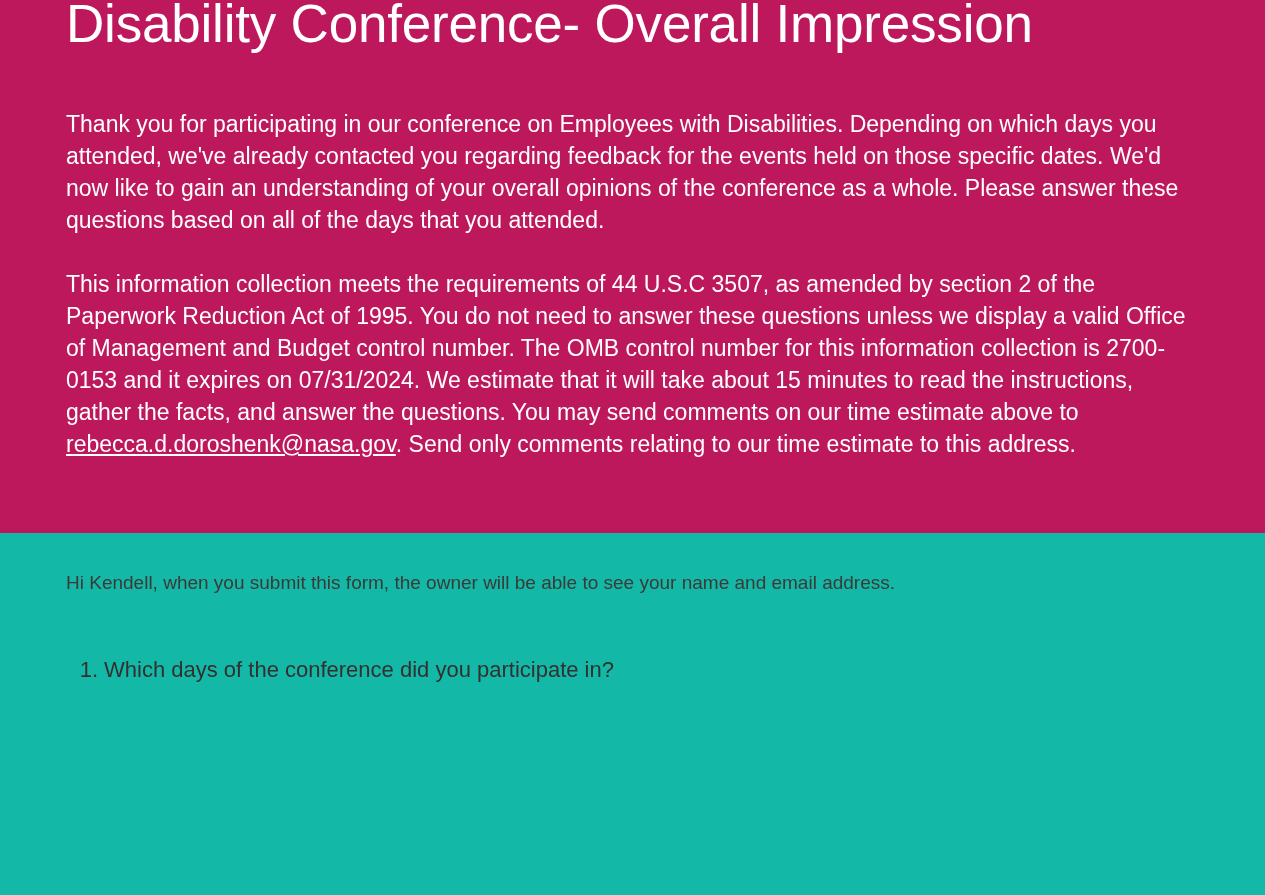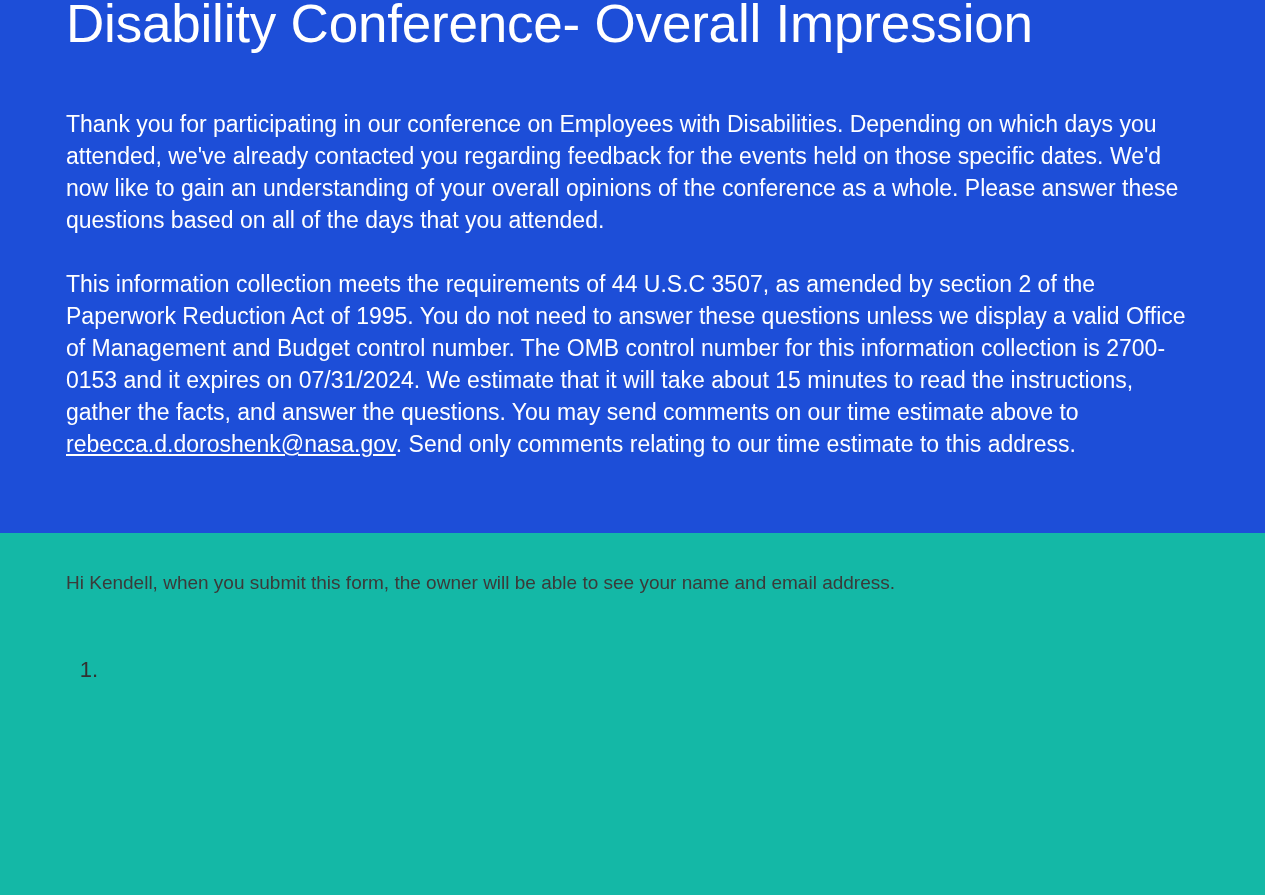--- a/index.html
+++ b/index.html
@@ -11,21 +11,21 @@
     width: 1265px;
     height: 895px;
     overflow: hidden;
     background: #ffffff;
     font-family: "Liberation Sans", "DejaVu Sans", sans-serif;
     -webkit-font-smoothing: antialiased;
   }
 
   
   .form-banner {
-    background: #1d4ed8;
+    background: #be185d;
     width: 1265px;
     height: 533px;
     box-sizing: border-box;
     padding: 0 60px 0 66px;
     position: relative;
     overflow: hidden;
   }
 
   .form-title {
     color: #ffffff;
@@ -166,16 +166,17 @@
 </div>
 
 <div class="form-body">
 
   <div class="privacy-note">Hi Kendell, when you submit this form, the owner will be able to see your name and email address.</div>
 
   <div class="question-block">
 
     <div class="question-row">
       <span class="question-number">1.</span>
+      <span class="question-title">Which days of the conference did you participate in?</span>
     </div>
 
   </div>
 </div>
 
 </body></html>

